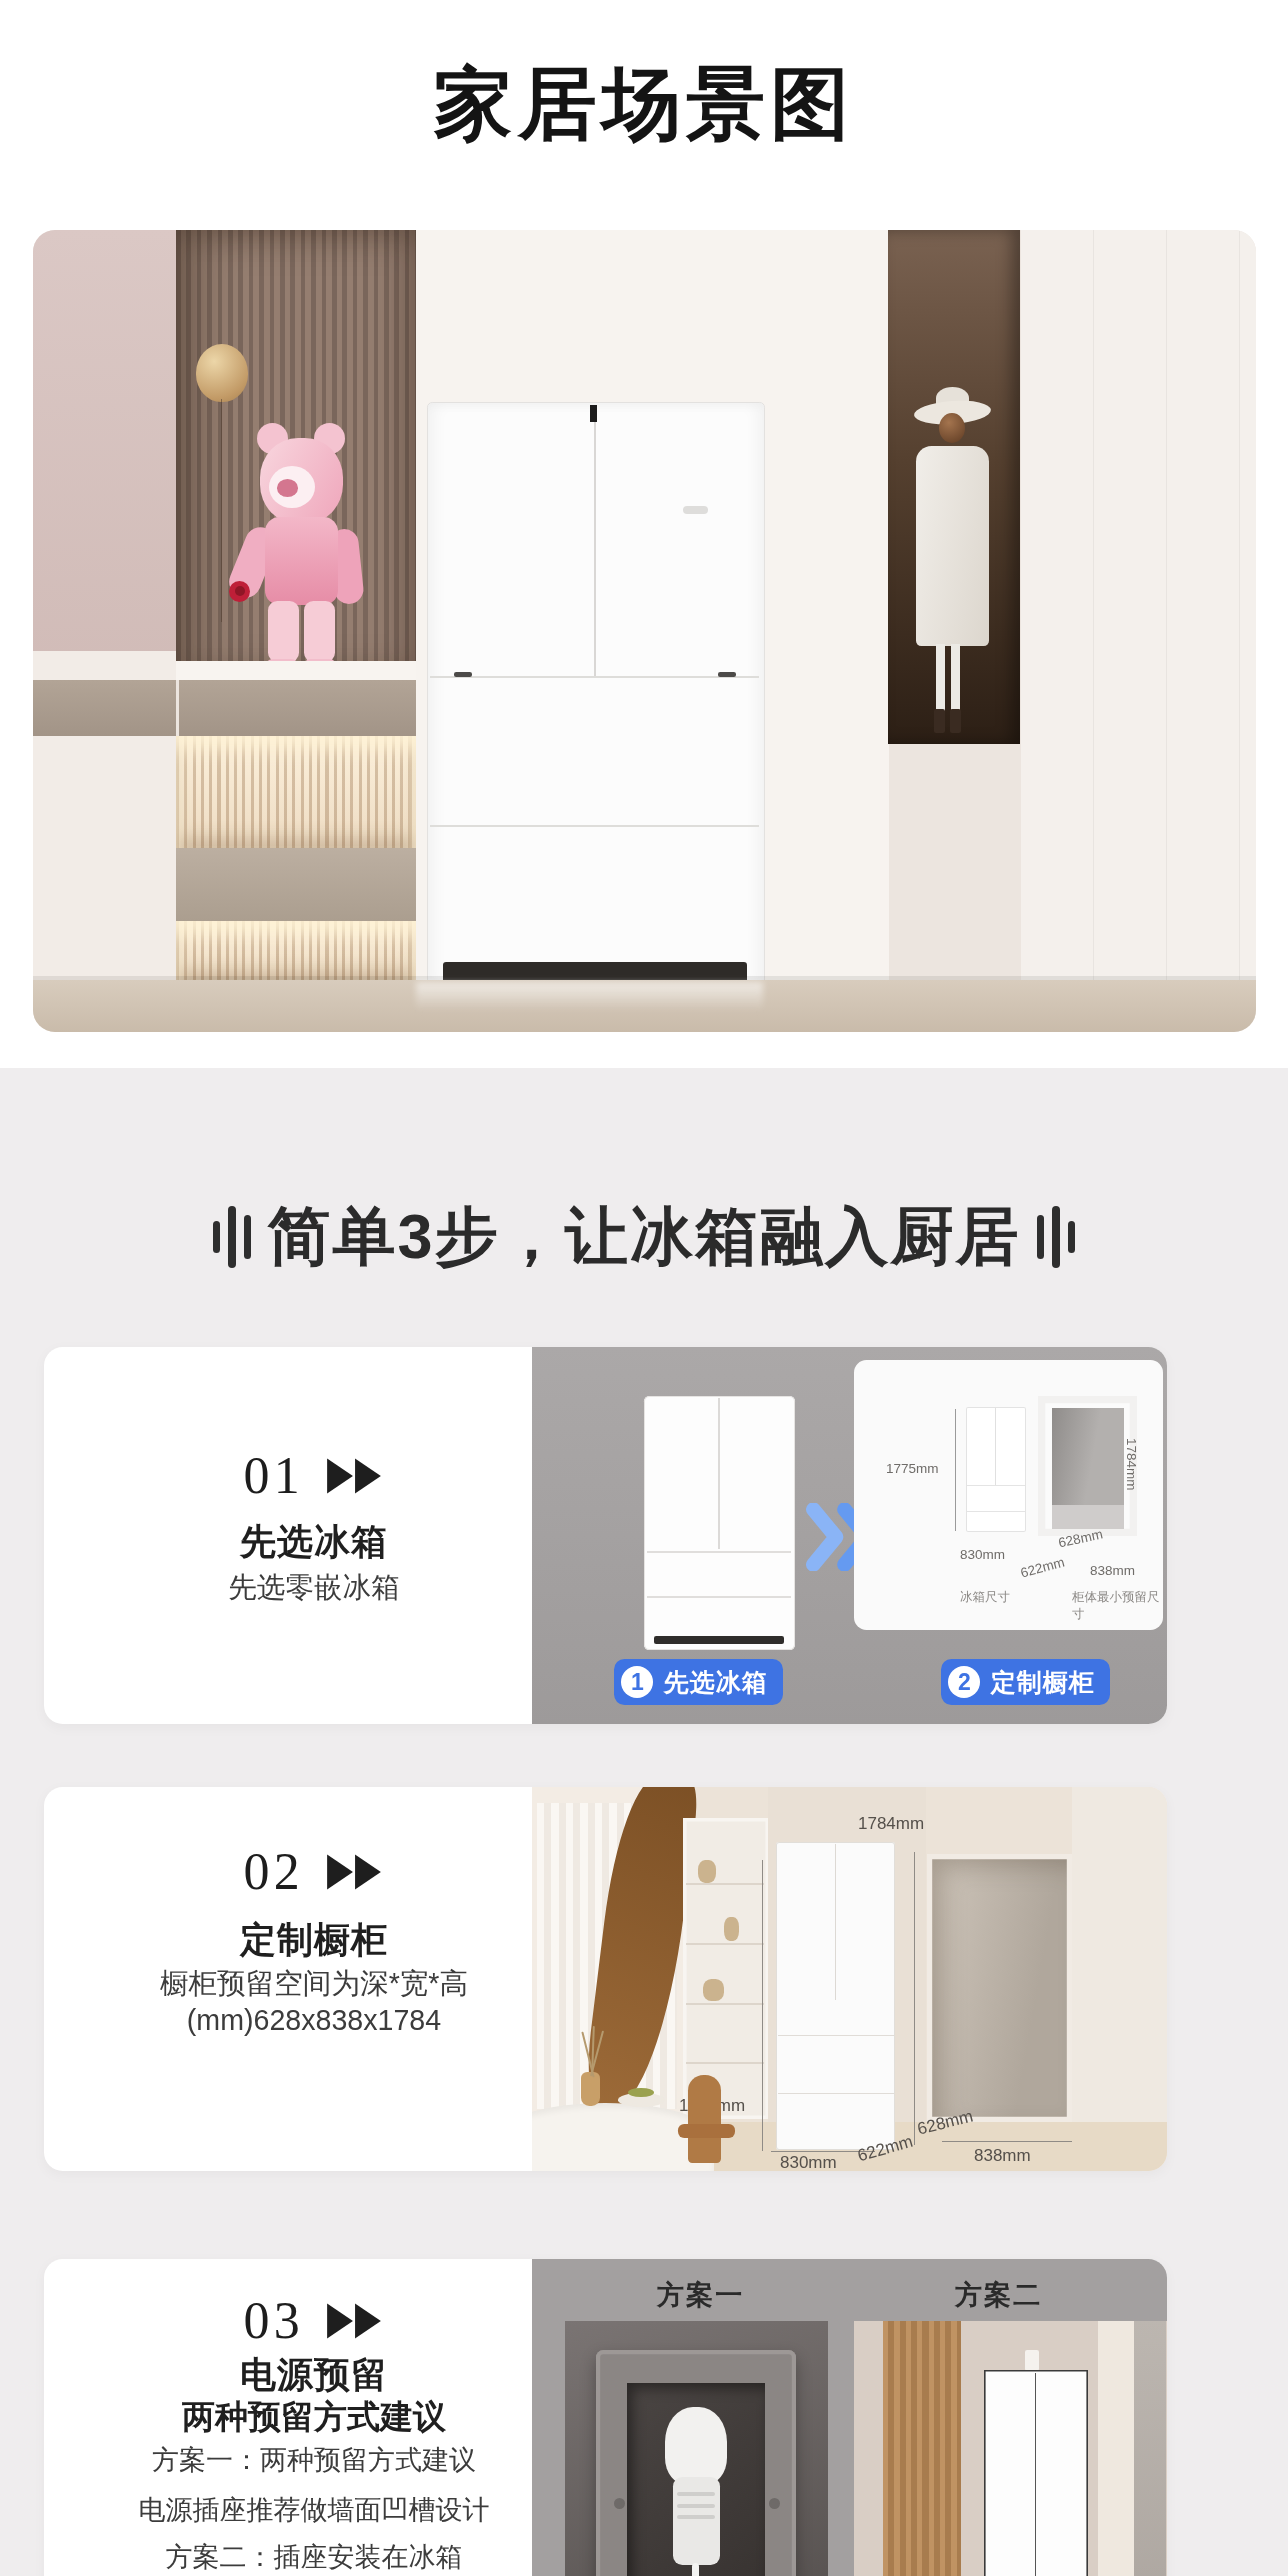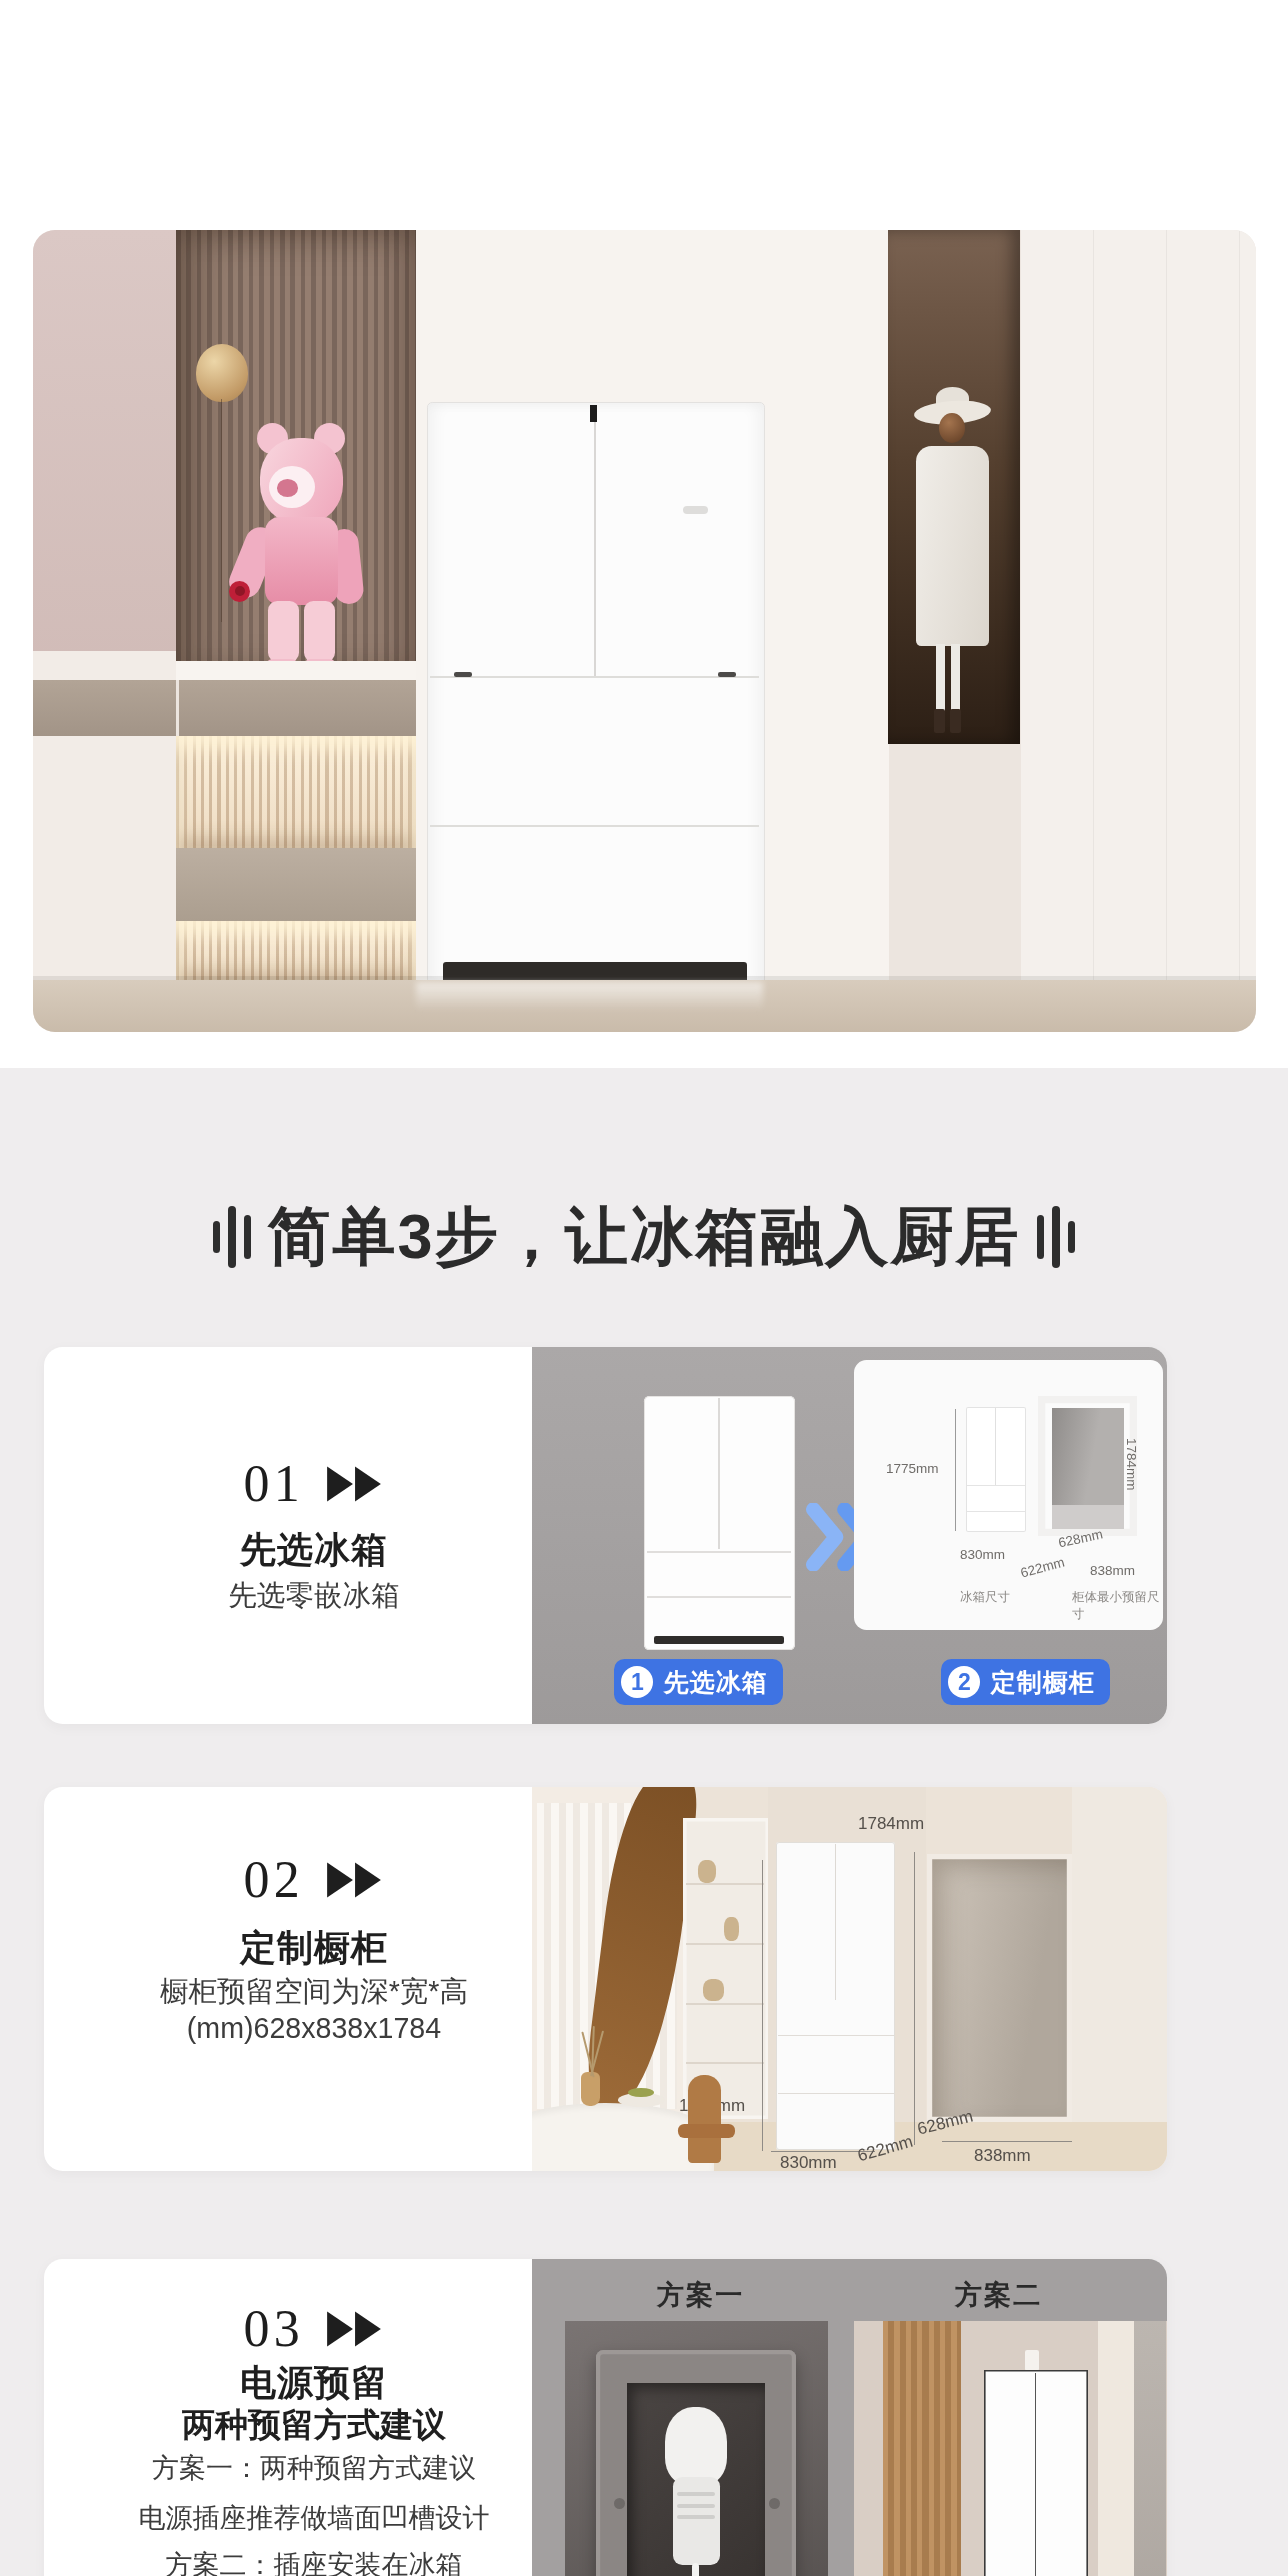--- a/index.html
+++ b/index.html
@@ -82,21 +82,21 @@
   .section{position:absolute;left:0;top:1068px;width:1288px;height:1508px;background:var(--section-bg);}
   .section-header{position:absolute;left:0;top:126px;width:100%;display:flex;align-items:center;justify-content:center;gap:16px;}
   .section-title{font-size:63px;font-weight:800;color:#2b2b2b;letter-spacing:2.1px;}
   .deco-bars{display:flex;align-items:center;gap:8.3px;}
   .deco-bar{width:7.3px;border-radius:4.2px;background:#2e2e2e;}
   
   .card{position:absolute;left:44px;width:1123px;background:#ffffff;border-radius:18.7px;overflow:hidden;box-shadow:0 3.1px 12.5px rgba(0,0,0,.04);}
   .card1{top:279px;height:377px;}
   .card2{top:719px;height:384px;}
   .card3{top:1191px;height:436px;}
-  .card-text{position:absolute;left:0;top:8px;width:540px;height:100%;text-align:center;}
+  .card-text{position:absolute;left:0;top:0;width:540px;height:100%;text-align:center;}
   .step-numrow{position:absolute;left:0;width:100%;display:flex;align-items:center;justify-content:center;gap:18.7px;}
   .step-num{font-family:"Liberation Serif","DejaVu Serif",serif;font-size:52px;letter-spacing:4.2px;color:#1d1d1d;}
   .ff-icon{width:62px;height:42px;}
   .step-heading{position:absolute;left:0;width:100%;font-size:36px;font-weight:800;color:#1f1f1f;letter-spacing:1px;}
   .step-line{position:absolute;left:0;width:100%;font-size:28.6px;color:var(--ink-soft);}
   .step-subheading{position:absolute;left:0;width:100%;font-size:33px;font-weight:800;color:#1f1f1f;}
   .panel{position:absolute;top:0;right:0;width:635px;height:100%;overflow:hidden;}
   .panel-gray{background:linear-gradient(180deg,#aba8a8,#9d9a9a);}
   
   .p1-fridge{left:112px;top:49px;width:151px;height:254px;background:#fdfdfd;border-radius:5.2px;box-shadow:inset 0 0 0 1px #e6e4e2;}
@@ -162,20 +162,21 @@
   .pb-fridge{left:130px;top:49px;width:104px;height:325px;background:#fdfdfd;box-shadow:inset 0 0 0 1.6px #3a3a3a;}
   .pb-fgap{left:181px;top:52px;width:1px;height:223px;background:#555;}
   .pb-door{left:244px;top:0;width:36px;height:374px;background:#efe8df;}
   .pb-wallr{left:280px;top:0;width:32px;height:374px;background:linear-gradient(180deg,#bcb6b0,#a9a29c);}
 </style>
 </head>
 <body>
 
 <div class="page">
 
+  <div class="main-title">家居场景图</div>
 
   <div class="hero">
     <div class="abs h-wall-left"></div>
     <div class="abs h-niche-up"></div>
     <div class="abs h-balloon"></div>
     <div class="abs h-string"></div>
     <div class="abs bear-ear" style="left:224px;top:193px;"></div>
     <div class="abs bear-ear" style="left:281px;top:193px;"></div>
     <div class="abs bear-head"></div>
     <div class="abs bear-muzzle"></div>

